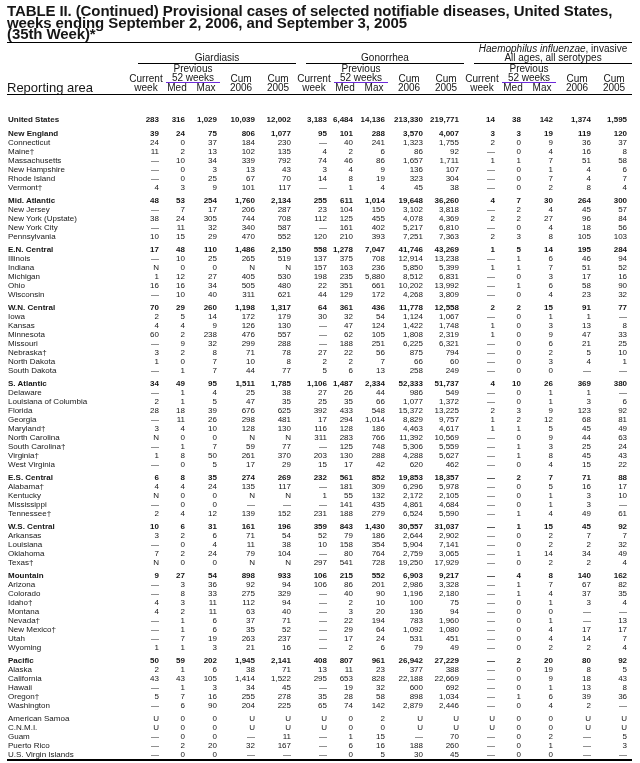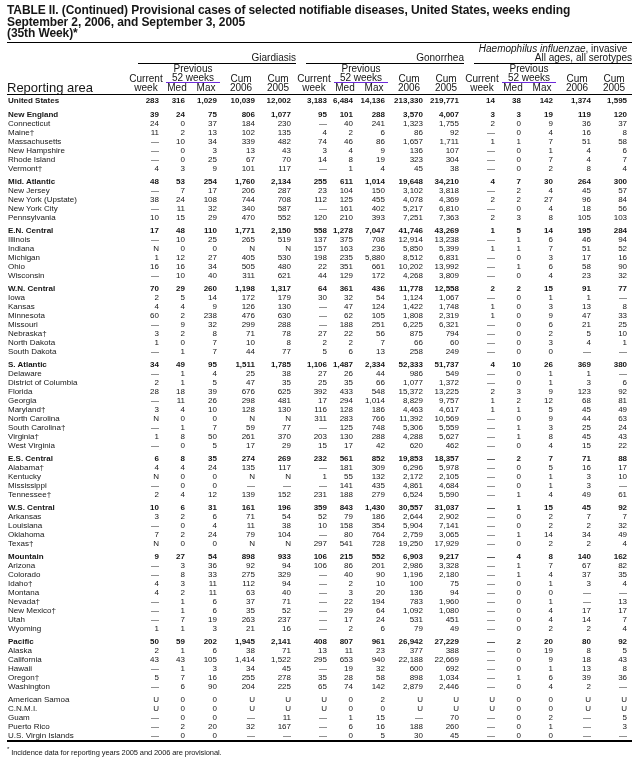--- a/index.html
+++ b/index.html
@@ -1,35 +1,35 @@
 <!DOCTYPE html>
 <html><head>
 <meta charset="utf-8">
 <style>
   html,body { margin:0; padding:0; background:#ffffff; }
   body { width:640px; font-family:"Liberation Sans", sans-serif; color:#161616; }
   .page { padding:5px 8px 4px 7px; }
 
-  .title { font-size:12px; font-weight:bold; line-height:11.5px; letter-spacing:-0.1px; margin-bottom:2px; }
+  .title { font-size:15px; font-weight:bold; line-height:11.5px; letter-spacing:-0.1px; margin-bottom:2px; }
 
   table { border-collapse:collapse; table-layout:fixed; width:625px; border-top:1px solid #000; margin-top:2px; }
   thead th { font-size:10px; font-weight:normal; padding:0; line-height:9px; text-align:center; vertical-align:bottom; }
   th.area-h { text-align:left; vertical-align:bottom; padding-bottom:2px; border-bottom:1.5px solid #000; font-size:13px; }
-  .gline { border-bottom:1px solid #000; margin-left:10px; padding-bottom:1px;text-align:right; }
+  .gline { border-bottom:1px solid #000; margin-left:10px; padding-bottom:1px; }
   .gtopline { margin-left:10px; }
   .u52 { border-bottom:1px solid #6d28d9; margin:0 2px 0 2px; padding-bottom:0px; }
   tr.h5 th { border-bottom:1.5px solid #000; padding-bottom:2px; }
   tr.h1 th { padding-top:1px; }
 
   tbody { border-bottom:2px solid #000; }
   tbody td { font-size:8px; line-height:9px; text-align:right; padding:0 5px 0 0; white-space:nowrap; overflow:hidden; }
   tbody td.area { text-align:left; padding:0 0 0 1px; }
   tr.bold td { font-weight:bold; }
   tr.gap td { padding-top:4px; }
-  tbody tr.first td { padding-top:1px; padding-bottom:1px; }
+  tbody tr.first td { padding-top:20px; padding-bottom:1px; }
 
   .footnotes { font-size:7.5px; line-height:9.5px; margin-top:3px; letter-spacing:-0.1px; }
   .footnotes .seg { margin-right:14px; }
   .footnotes sup { font-size:6px; vertical-align:super; margin-right:2px; }
   .fnrow { margin:0; }
 </style>
 </head>
 <body>
 
 <div class="page">
@@ -201,21 +201,21 @@
           <td>4</td>
           <td>16</td>
           <td>8</td>
         </tr>
         <tr>
           <td class="area">Massachusetts</td>
           <td>—</td>
           <td>10</td>
           <td>34</td>
           <td>339</td>
-          <td>482</td>
+          <td>792</td>
           <td>74</td>
           <td>46</td>
           <td>86</td>
           <td>1,657</td>
           <td>1,711</td>
           <td>1</td>
           <td>1</td>
           <td>7</td>
           <td>51</td>
           <td>58</td>
@@ -278,21 +278,21 @@
           <td class="area">Mid. Atlantic</td>
           <td>48</td>
           <td>53</td>
           <td>254</td>
           <td>1,760</td>
           <td>2,134</td>
           <td>255</td>
           <td>611</td>
           <td>1,014</td>
           <td>19,648</td>
-          <td>34,210</td>
+          <td>36,260</td>
           <td>4</td>
           <td>7</td>
           <td>30</td>
           <td>264</td>
           <td>300</td>
         </tr>
         <tr>
           <td class="area">New Jersey</td>
           <td>—</td>
           <td>7</td>
@@ -307,21 +307,21 @@
           <td>—</td>
           <td>2</td>
           <td>4</td>
           <td>45</td>
           <td>57</td>
         </tr>
         <tr>
           <td class="area">New York (Upstate)</td>
           <td>38</td>
           <td>24</td>
-          <td>108</td>
+          <td>305</td>
           <td>744</td>
           <td>708</td>
           <td>112</td>
           <td>125</td>
           <td>455</td>
           <td>4,078</td>
           <td>4,369</td>
           <td>2</td>
           <td>2</td>
           <td>27</td>
@@ -362,21 +362,21 @@
           <td>3</td>
           <td>8</td>
           <td>105</td>
           <td>103</td>
         </tr>
         <tr class="bold gap">
           <td class="area">E.N. Central</td>
           <td>17</td>
           <td>48</td>
           <td>110</td>
-          <td>1,771</td>
+          <td>1,486</td>
           <td>2,150</td>
           <td>558</td>
           <td>1,278</td>
           <td>7,047</td>
           <td>41,746</td>
           <td>43,269</td>
           <td>1</td>
           <td>5</td>
           <td>14</td>
           <td>195</td>
@@ -525,21 +525,21 @@
           <td>3</td>
           <td>13</td>
           <td>8</td>
         </tr>
         <tr>
           <td class="area">Minnesota</td>
           <td>60</td>
           <td>2</td>
           <td>238</td>
           <td>476</td>
-          <td>630</td>
+          <td>557</td>
           <td>—</td>
           <td>62</td>
           <td>105</td>
           <td>1,808</td>
           <td>2,319</td>
           <td>1</td>
           <td>0</td>
           <td>9</td>
           <td>47</td>
           <td>33</td>
@@ -646,21 +646,21 @@
           <td>44</td>
           <td>986</td>
           <td>549</td>
           <td>—</td>
           <td>0</td>
           <td>1</td>
           <td>1</td>
           <td>—</td>
         </tr>
         <tr>
-          <td class="area">District of Columbia</td>
+          <td class="area">Louisiana of Columbia</td>
           <td>2</td>
           <td>1</td>
           <td>5</td>
           <td>47</td>
           <td>35</td>
           <td>25</td>
           <td>35</td>
           <td>66</td>
           <td>1,077</td>
           <td>1,372</td>
@@ -1176,21 +1176,21 @@
         </tr>
         <tr>
           <td class="area">California</td>
           <td>43</td>
           <td>43</td>
           <td>105</td>
           <td>1,414</td>
           <td>1,522</td>
           <td>295</td>
           <td>653</td>
-          <td>940</td>
+          <td>828</td>
           <td>22,188</td>
           <td>22,669</td>
           <td>—</td>
           <td>0</td>
           <td>9</td>
           <td>18</td>
           <td>43</td>
         </tr>
         <tr>
           <td class="area">Hawaii</td>

